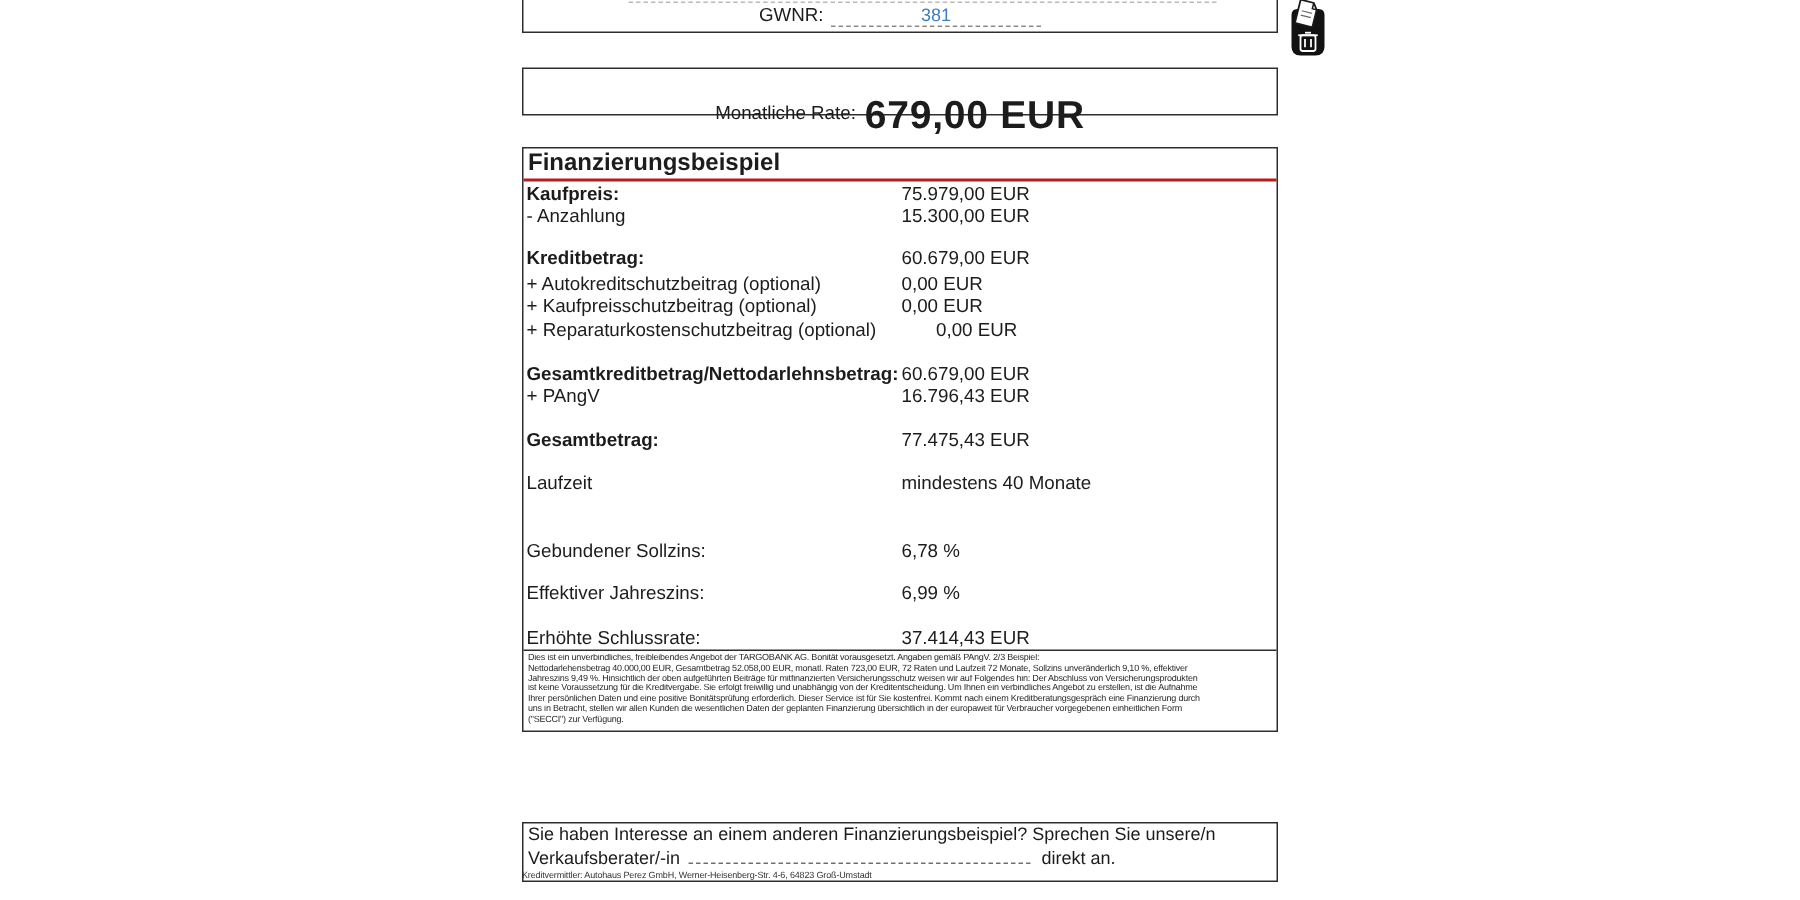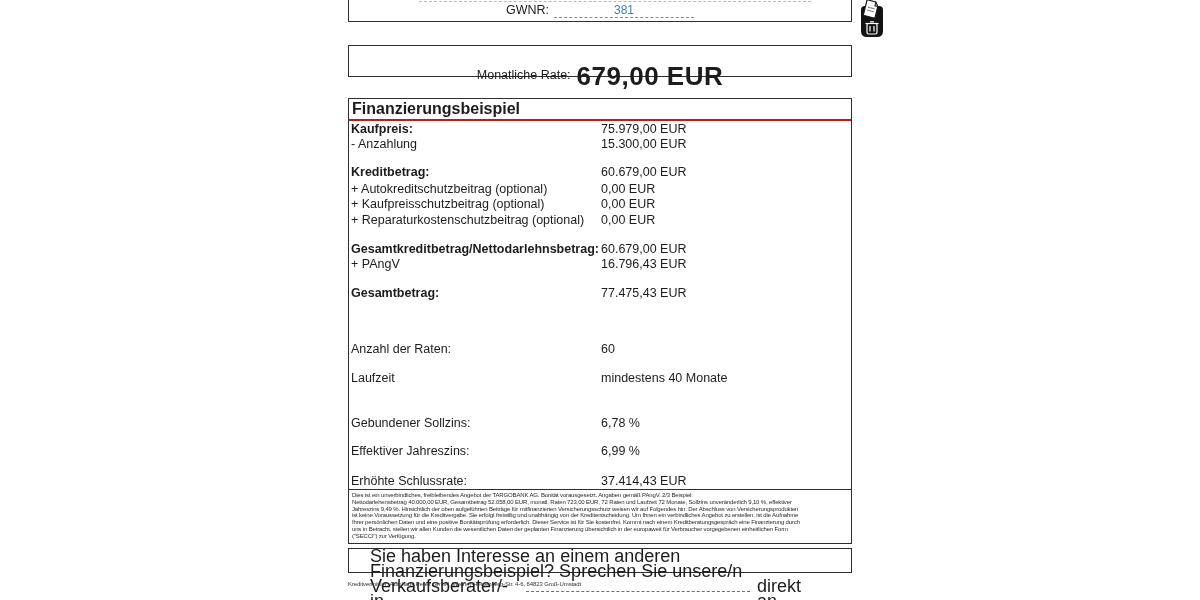--- a/index.html
+++ b/index.html
@@ -31,21 +31,21 @@
   .fin-rows { padding:1px 3px 0 2px; }
   .fin-row { display:flex; font-size:12.5px; line-height:15px; white-space:nowrap; }
   .fin-row .lbl { width:250px; flex:none; }
   .fin-row .lbl.bold { font-weight:bold; }
   .fin-row .val { flex:1; }
   .fine-print { border-top:1px solid #2e2e2e; padding:2px 3px 3px 3px; }
   .fine-print div { font-size:6px; line-height:6.8px; letter-spacing:-0.15px;
                     white-space:nowrap; overflow:hidden; color:#2a2a2a; }
 
   
-  #interest-box { top:548px; height:25px; padding:0 21px; font-size:18px; line-height:15px; }
+  #interest-box { top:548px; height:40px; padding:0 3px; font-size:12px; line-height:15px; }
   .int-line2 { display:flex; align-items:baseline; }
   .blank-field { width:228px; margin:0 7px 0 6px; height:12px;
                  border-bottom:1px dashed #6f6f6f; }
 
   
   #footer-line { position:absolute; left:348px; top:581px; font-size:6px;
                  letter-spacing:-0.1px; color:#333; }
 
   
   #tr-icon { position:absolute; left:858px; top:0; width:28px; height:40px; cursor:pointer; }
@@ -87,44 +87,40 @@
   <div class="fin-row" style="margin-top: 2px;">
     <span class="lbl">+ Autokreditschutzbeitrag (optional)</span>
     <span class="val">0,00 EUR</span>
   </div>
 
   <div class="fin-row" style="margin-top: 0px; justify-content: flex-end;">
     <span class="lbl">+ Kaufpreisschutzbeitrag (optional)</span>
     <span class="val">0,00 EUR</span>
   </div>
 
-  <div class="fin-row" style="margin-top: 1px;">
+  <div class="fin-row" style="margin-top: 1px; gap: 23px;">
     <span class="lbl">+ Reparaturkostenschutzbeitrag (optional)</span>
     <span class="val">0,00 EUR</span>
   </div>
 
   <div class="fin-row" style="margin-top: 14px;">
     <span class="lbl bold">Gesamtkreditbetrag/Nettodarlehnsbetrag:</span>
     <span class="val">60.679,00 EUR</span>
   </div>
 
   <div class="fin-row" style="margin-top: 0px;">
     <span class="lbl">+ PAngV</span>
     <span class="val">16.796,43 EUR</span>
   </div>
 
   <div class="fin-row" style="margin-top: 14px;">
     <span class="lbl bold">Gesamtbetrag:</span>
     <span class="val">77.475,43 EUR</span>
   </div>
 
-  <div class="fin-row" style="margin-top: 41px;">
-    <span class="lbl">Anzahl der Raten:</span>
-    <span class="val">60</span>
-  </div>
 
   <div class="fin-row" style="margin-top: 14px;">
     <span class="lbl">Laufzeit</span>
     <span class="val">mindestens 40 Monate</span>
   </div>
 
   <div class="fin-row" style="margin-top: 30px;">
     <span class="lbl">Gebundener Sollzins:</span>
     <span class="val">6,78 %</span>
   </div>

